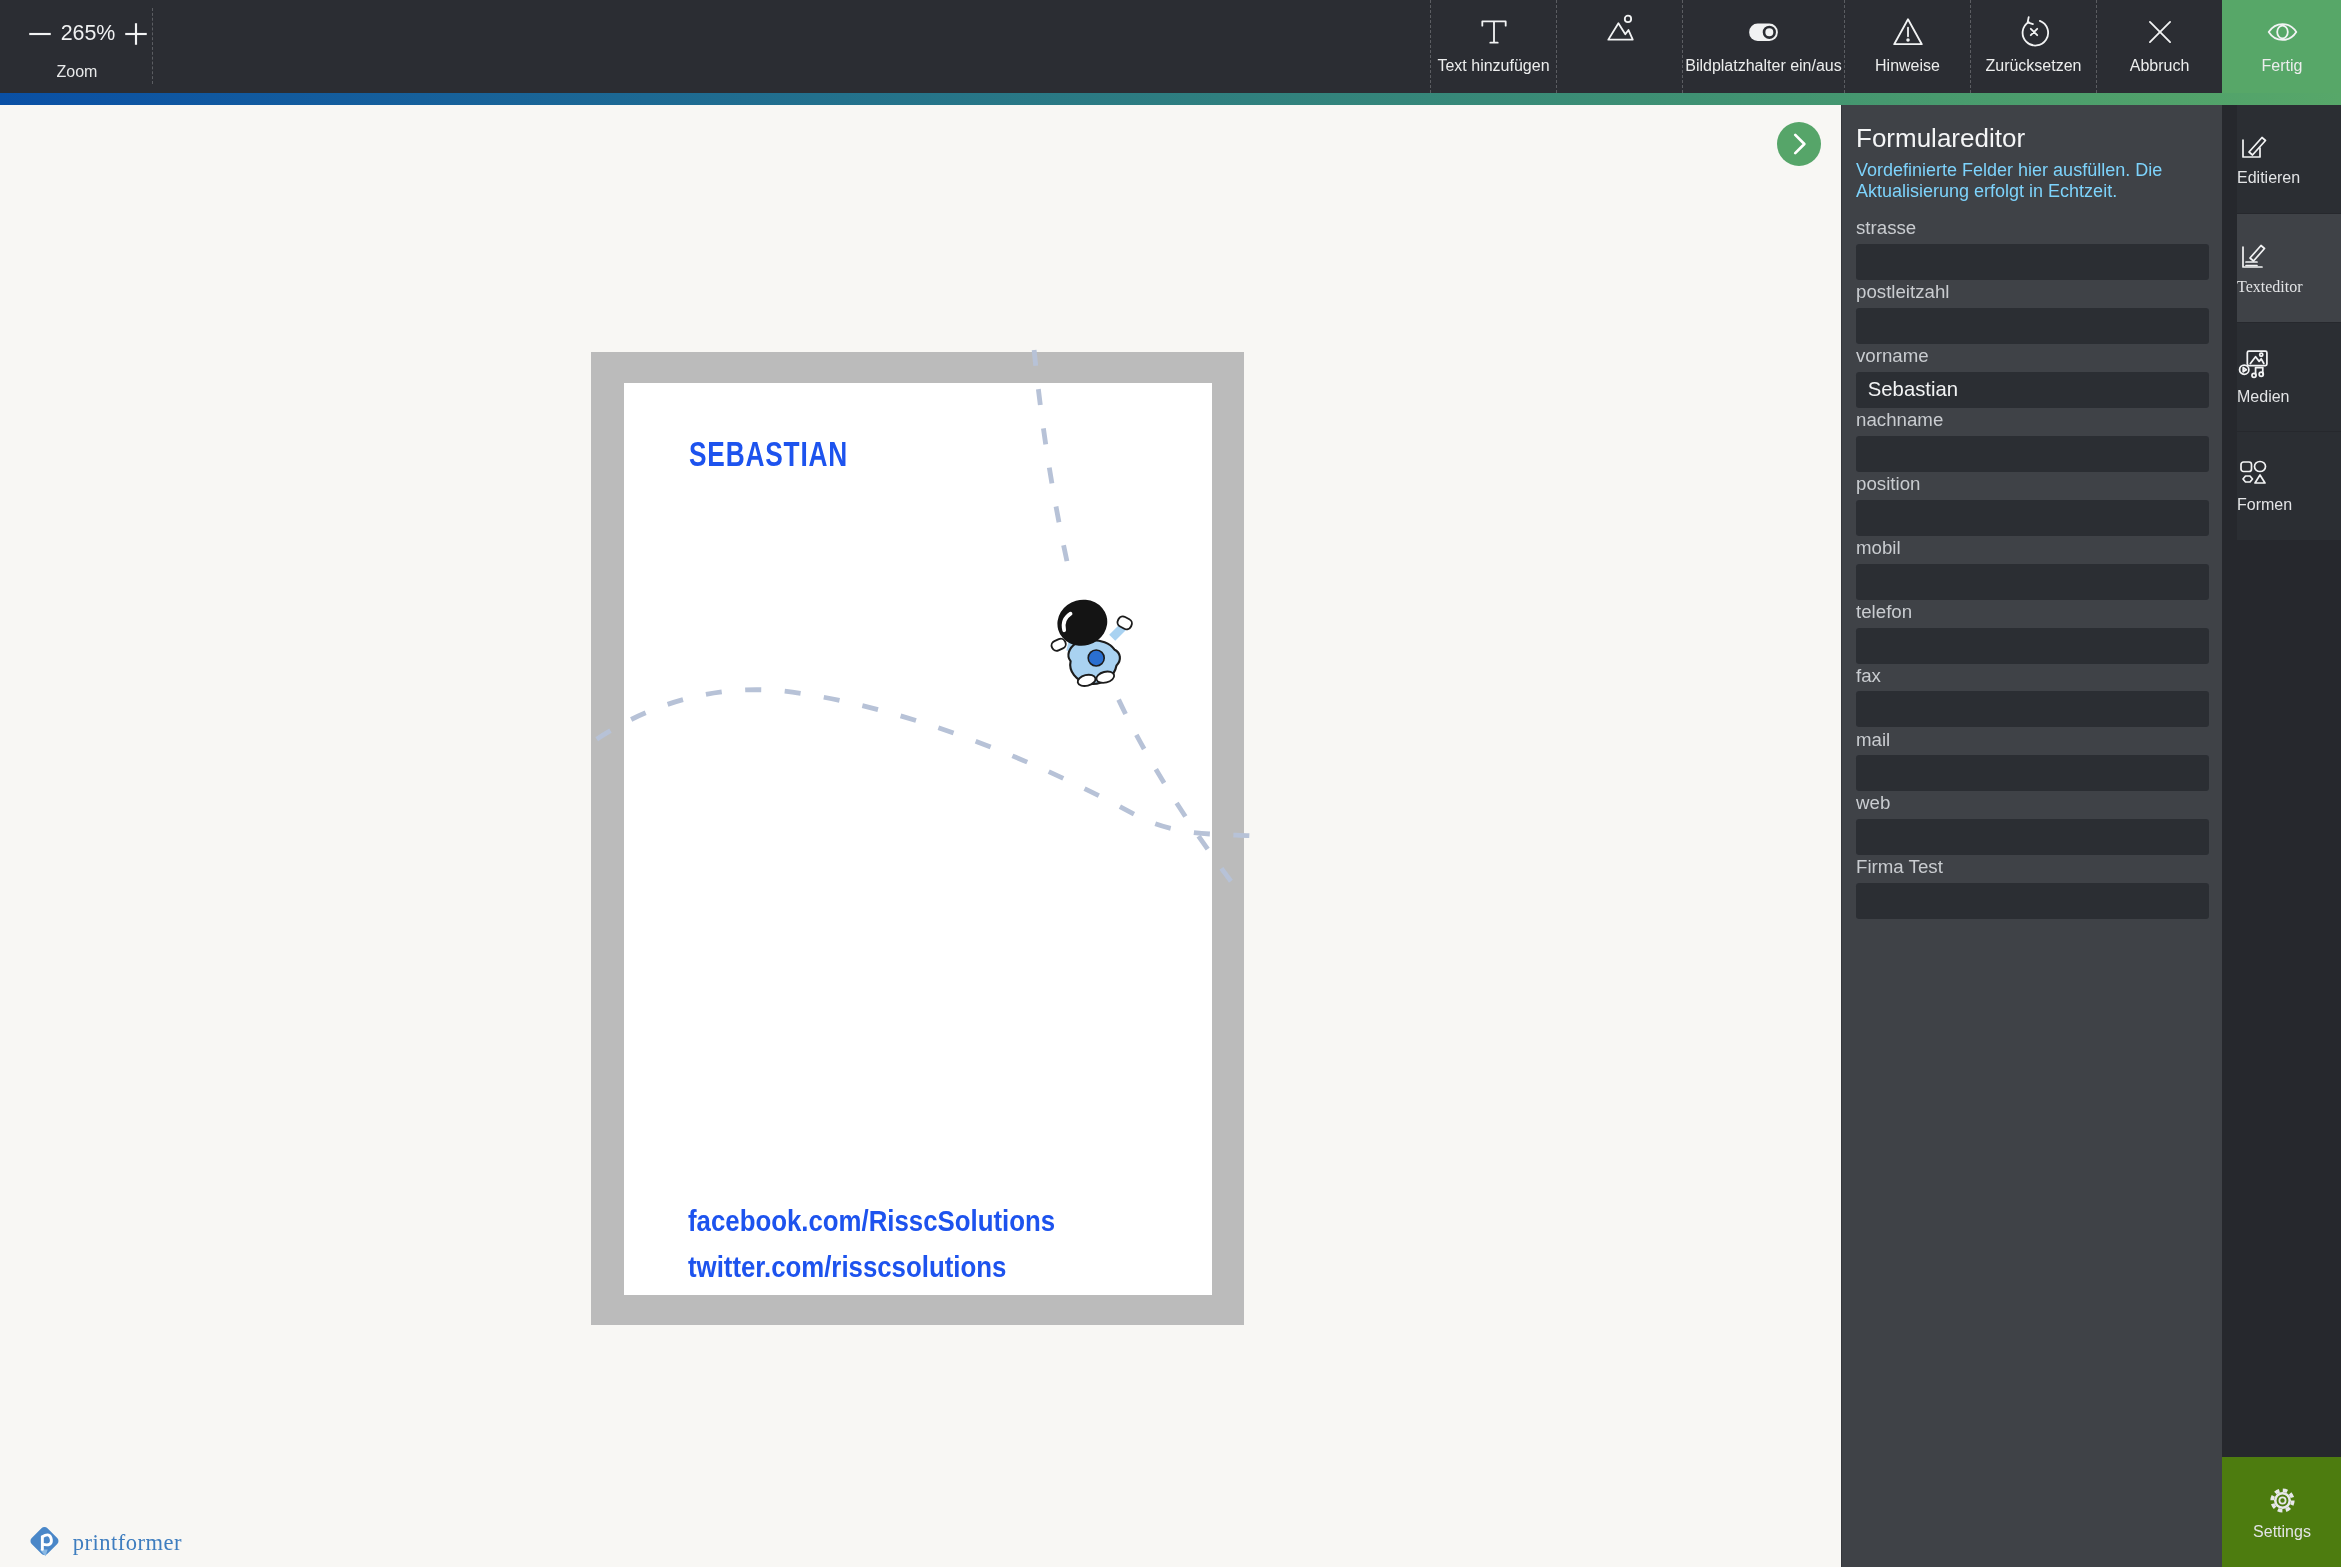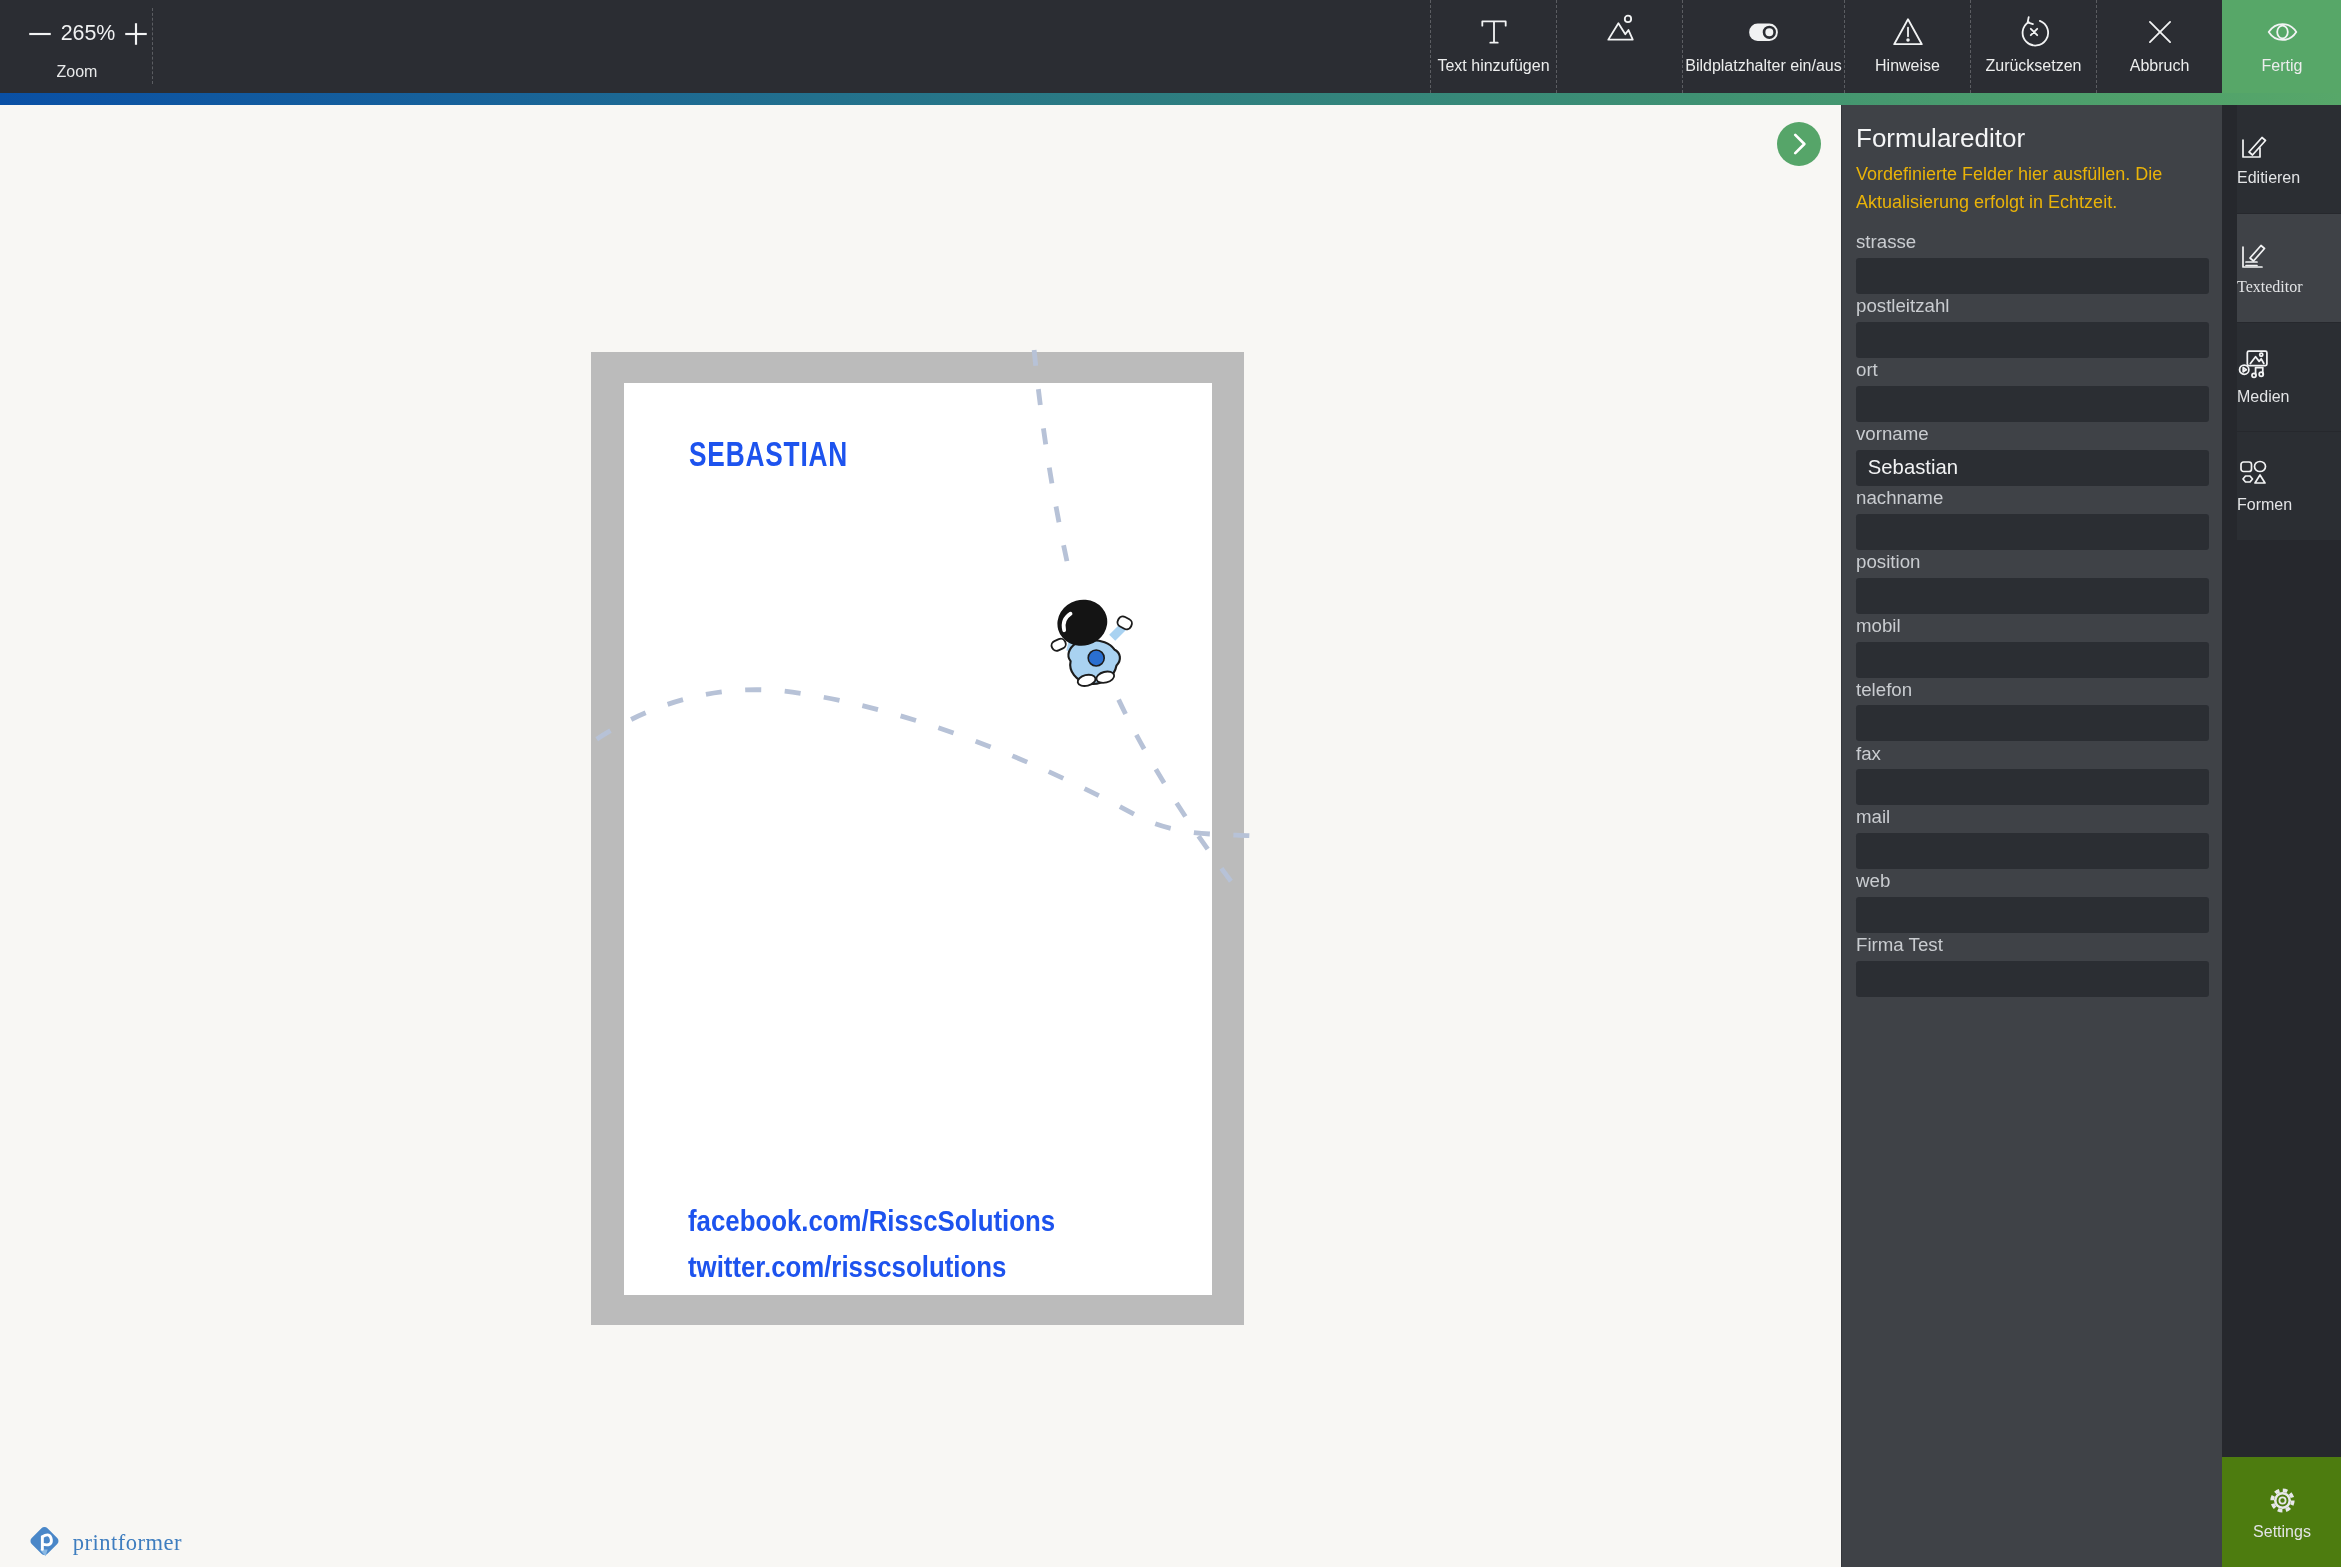--- a/index.html
+++ b/index.html
@@ -43,21 +43,21 @@
   .astro { position:absolute; left:1049px; top:490px; }
   .panel-toggle { position:absolute; left:1777px; top:17px; width:44px; height:44px; border-radius:50%;
                   background:#56a569; display:flex; align-items:center; justify-content:center; cursor:pointer; }
   .brand { position:absolute; left:28px; top:1420px; display:flex; align-items:center; }
   .brand-text { margin-left:10.7px; font-family:"Liberation Serif", serif; color:#3e7dbf;
                 font-size:22.5px; letter-spacing:0.5px; }
   
   .panel { position:absolute; top:105px; left:1841px; width:381px; height:1463px;
            background:#3f4247; border-left:1.6px solid #34363b; padding:18px 14px 0 14px; }
   .panel-title { color:#f4f5f6; font-size:26px; line-height:31px; font-weight:normal; }
-  .panel-sub { margin-top:6.4px; color:#eab308; font-size:18px; line-height:28px; width:348px; }
+  .panel-sub { margin-top:6.4px; color:#7dd3fc; font-size:18px; line-height:21px; width:348px; }
   .fields { margin-top:15px; }
   .f-label { color:#c9ccd0; font-size:18.7px; line-height:22.5px; margin-bottom:4.3px; }
   .f-input { display:block; width:353px; height:36px; background:#2b2e33; border:none; border-radius:3.2px;
              color:#f2f3f4; font-size:20.3px; padding:0 11.8px; margin-bottom:1.1px;
              font-family:"Liberation Sans", sans-serif; outline:none; }
   .field { margin-bottom:0; }
   
   .rail { position:absolute; top:105px; left:2222px; width:120px; height:1463px; background:#26282d; }
   .rail-tab { position:absolute; left:15px; width:120px; height:108px; background:#2b2e33; cursor:pointer;
               display:flex; flex-direction:column; align-items:flex-start; justify-content:center; }
@@ -213,24 +213,20 @@
   <div class="fields">
     <div class="field">
       <div class="f-label">strasse</div>
       <input class="f-input" type="text" value="" style="">
     </div>
     <div class="field">
       <div class="f-label">postleitzahl</div>
       <input class="f-input" type="text" value="" style="">
     </div>
     <div class="field">
-      <div class="f-label">ort</div>
-      <input class="f-input" type="text" value="" style="">
-    </div>
-    <div class="field">
       <div class="f-label">vorname</div>
       <input class="f-input" type="text" value="Sebastian" style="">
     </div>
     <div class="field">
       <div class="f-label">nachname</div>
       <input class="f-input" type="text" value="" style="">
     </div>
     <div class="field">
       <div class="f-label">position</div>
       <input class="f-input" type="text" value="" style="">

